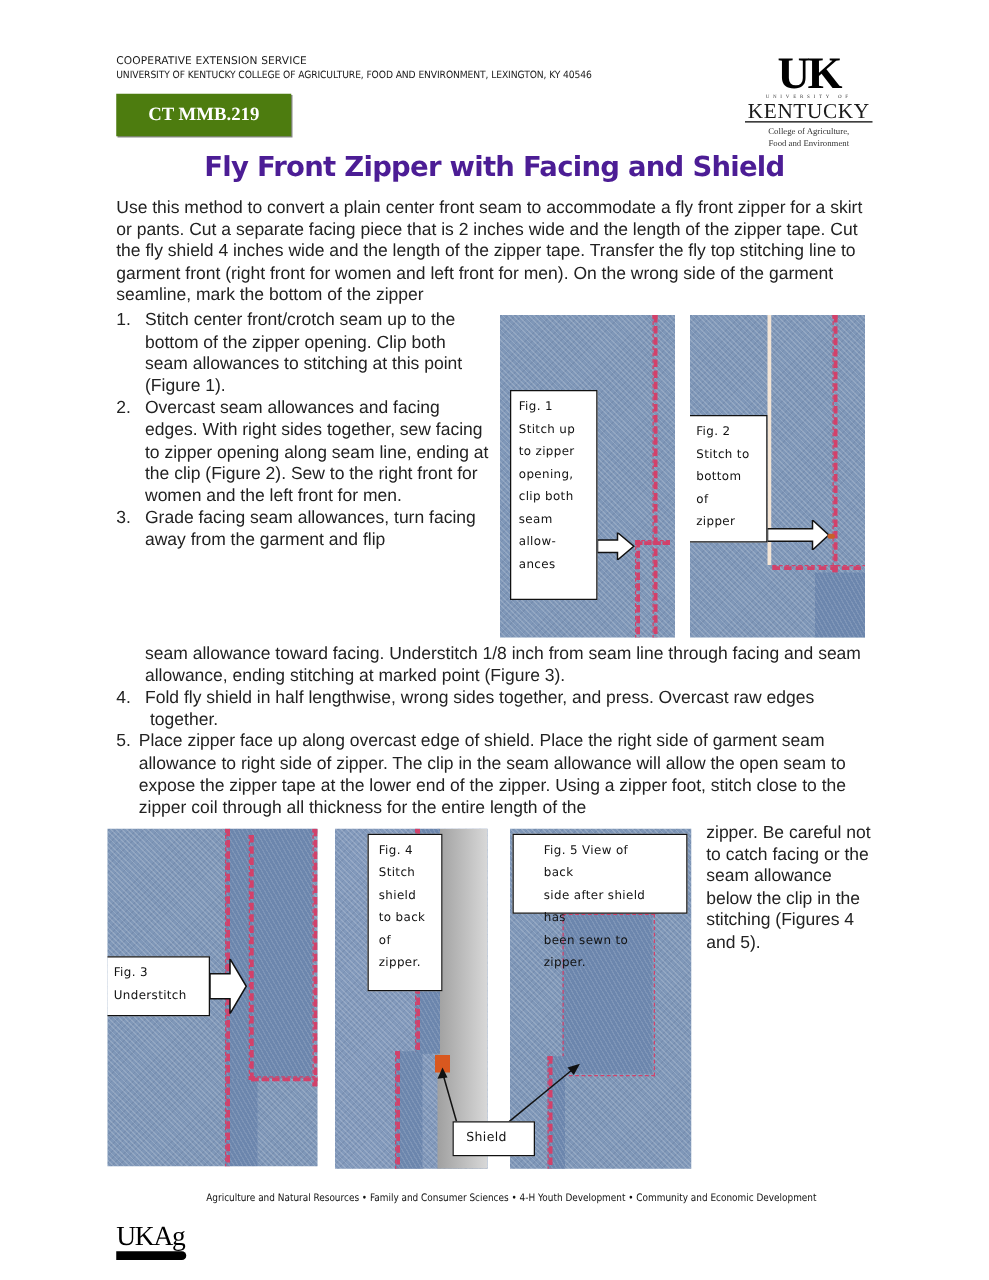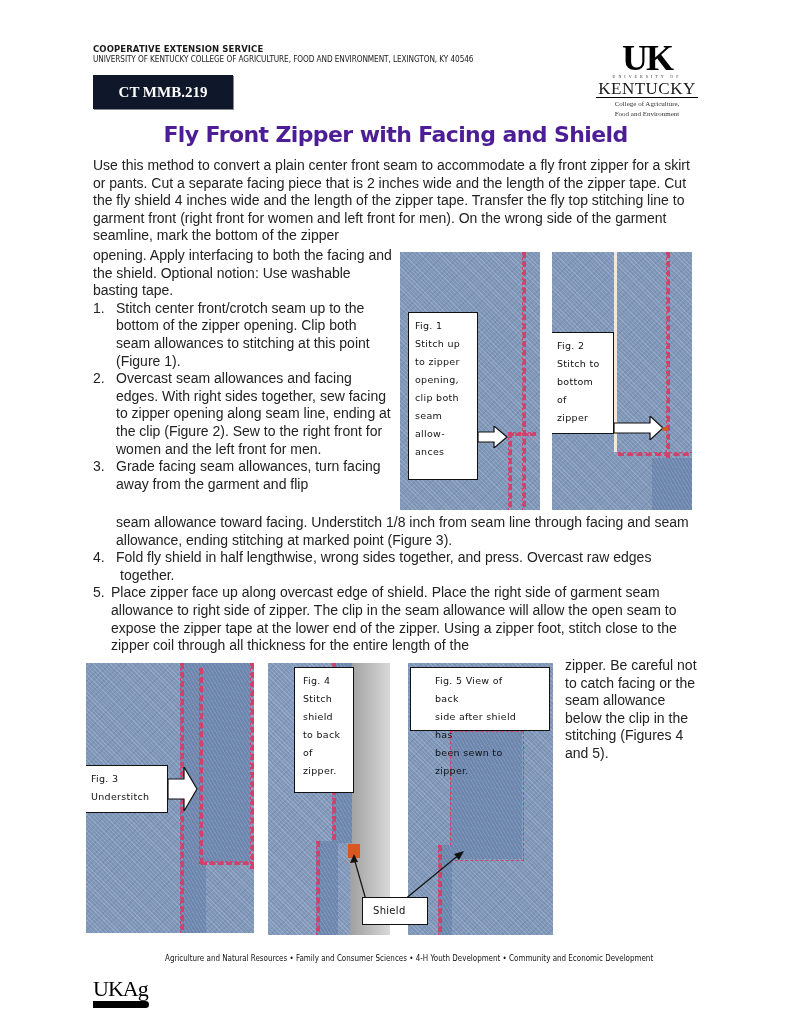--- a/index.html
+++ b/index.html
@@ -1,20 +1,20 @@
 <!DOCTYPE html>
 <html><head>
 <meta charset="utf-8">
 <style>
   html, body { margin:0; padding:0; background:#ffffff; }
   body { width:791px; height:1024px; position:relative; overflow:hidden; font-family:"Liberation Sans", sans-serif; color:#1a1a1a; }
   .abs { position:absolute; }
-  .hdr1 { left:93px; top:44px; font-size:8.5px; font-weight:bold; letter-spacing:0.1px; font-family:"DejaVu Sans", sans-serif; }
+  .hdr1 { left:93px; top:44px; font-size:8.5px; font-weight:normal; letter-spacing:0.1px; font-family:"DejaVu Sans", sans-serif; }
   .hdr2 { left:93px; top:55px; font-size:8px; letter-spacing:-0.1px; font-family:"DejaVu Sans", sans-serif; transform:scaleX(0.92); transform-origin:left; white-space:nowrap; }
-  .code-badge { left:93px; top:75px; width:140px; height:34px; background:#0f172a; color:#fff; font-family:"Liberation Serif", serif; font-weight:bold; font-size:15px; display:flex; align-items:center; justify-content:center; box-shadow:1px 1px 0 #888; }
+  .code-badge { left:93px; top:75px; width:140px; height:34px; background:#4d7c0f; color:#fff; font-family:"Liberation Serif", serif; font-weight:bold; font-size:15px; display:flex; align-items:center; justify-content:center; box-shadow:1px 1px 0 #888; }
   .uk-logo { left:592px; top:42px; width:110px; height:82px; text-align:center; font-family:"Liberation Serif", serif; }
   .uk-logo .uk { font-size:36px; font-weight:900; line-height:32px; letter-spacing:-2px; color:#000; }
   .uk-logo .uni { font-size:4px; letter-spacing:3px; line-height:6px; color:#333; }
   .uk-logo .ky { font-size:17px; line-height:17px; border-bottom:1px solid #000; display:inline-block; padding:0 2px; letter-spacing:0.5px; }
   .uk-logo .col { font-size:7px; line-height:8px; color:#333; margin-top:2px; }
   .title { left:0; top:122px; width:791px; text-align:center; font-size:22px; font-weight:bold; font-family:"DejaVu Sans", sans-serif; letter-spacing:-0.6px; color:#4c1d95; }
   .para { font-size:14px; line-height:17.6px; color:#222; }
   .p-intro { left:93px; top:157px; width:612px; }
   .p-left { left:93px; top:247px; width:300px; }
   .ol-item { position:relative; padding-left:23px; }
@@ -49,21 +49,20 @@
   <div class="ky">KENTUCKY</div>
   <div class="col">College of Agriculture,</div>
   <div class="col">Food and Environment</div>
 </div>
 
 <div class="abs title">Fly Front Zipper with Facing and Shield</div>
 
 <div class="abs para p-intro">Use this method to convert a plain center front seam to accommodate a fly front zipper for a skirt or pants. Cut a separate facing piece that is 2 inches wide and the length of the zipper tape. Cut the fly shield 4 inches wide and the length of the zipper tape. Transfer the fly top stitching line to garment front (right front for women and left front for men). On the wrong side of the garment seamline, mark the bottom of the zipper</div>
 
 <div class="abs para p-left">
-  <div>opening. Apply interfacing to both the facing and the shield. Optional notion: Use washable basting tape.</div>
   <div class="ol-item">
     <span class="num">1.</span>
     <span>Stitch center front/crotch seam up to the bottom of the zipper opening. Clip both seam allowances to stitching at this point (Figure 1).</span>
   </div>
   <div class="ol-item">
     <span class="num">2.</span>
     <span>Overcast seam allowances and facing edges. With right sides together, sew facing to zipper opening along seam line, ending at the clip (Figure 2). Sew to the right front for women and the left front for men.</span>
   </div>
   <div class="ol-item">
     <span class="num">3.</span>

